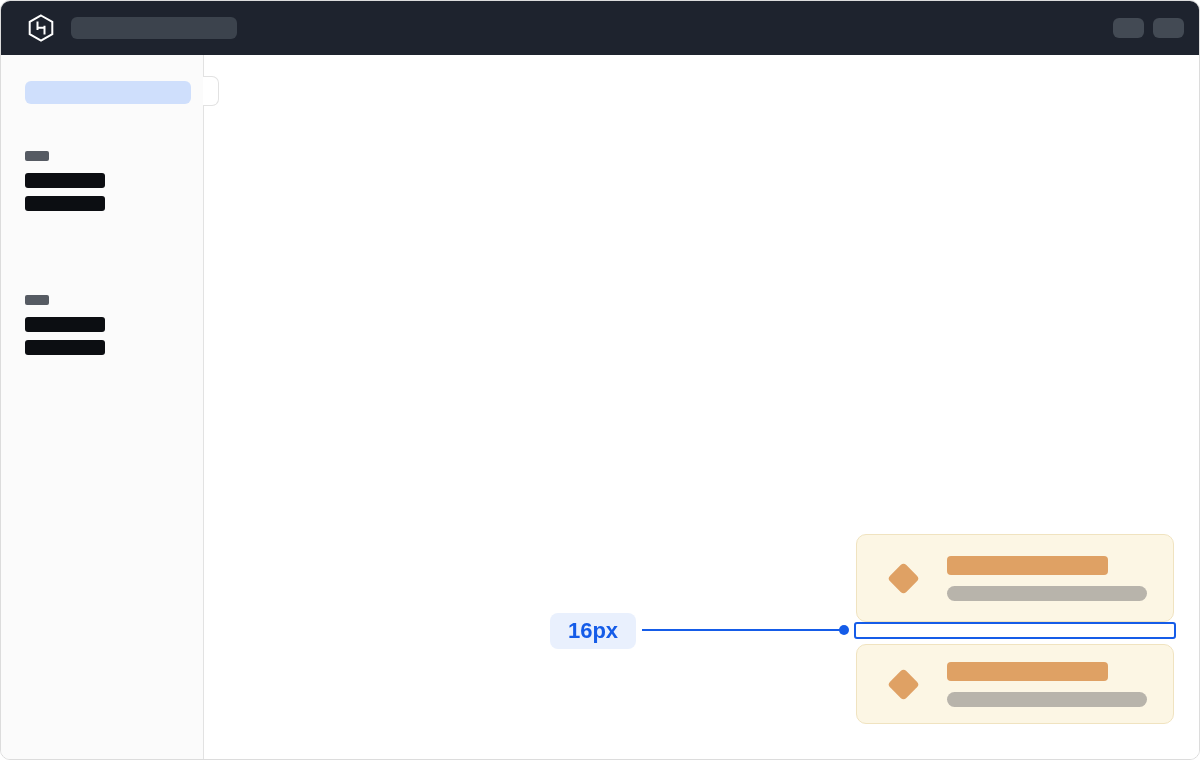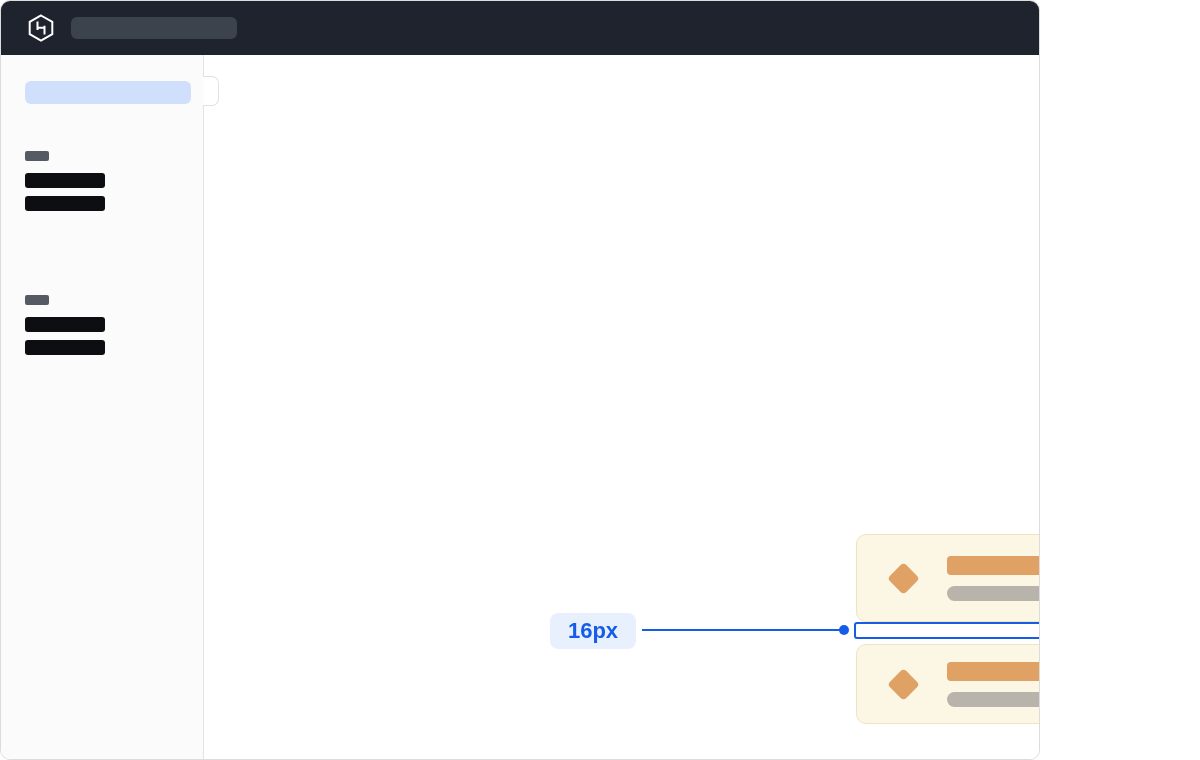--- a/index.html
+++ b/index.html
@@ -1,21 +1,21 @@
 <!DOCTYPE html>
 <html><head>
 <meta charset="utf-8">
 <style>
   * { margin: 0; padding: 0; box-sizing: border-box; }
   html, body { background: #ffffff; }
   body { font-family: "Liberation Sans", sans-serif; }
 
   .frame {
     position: relative;
-    width: 1040px;
+    width: 1200px;
     height: 760px;
     background: #ffffff;
     border: 1px solid #dcdcdc;
     border-radius: 10px;
     overflow: hidden;
   }
 
   
   .topbar {
     position: absolute;

